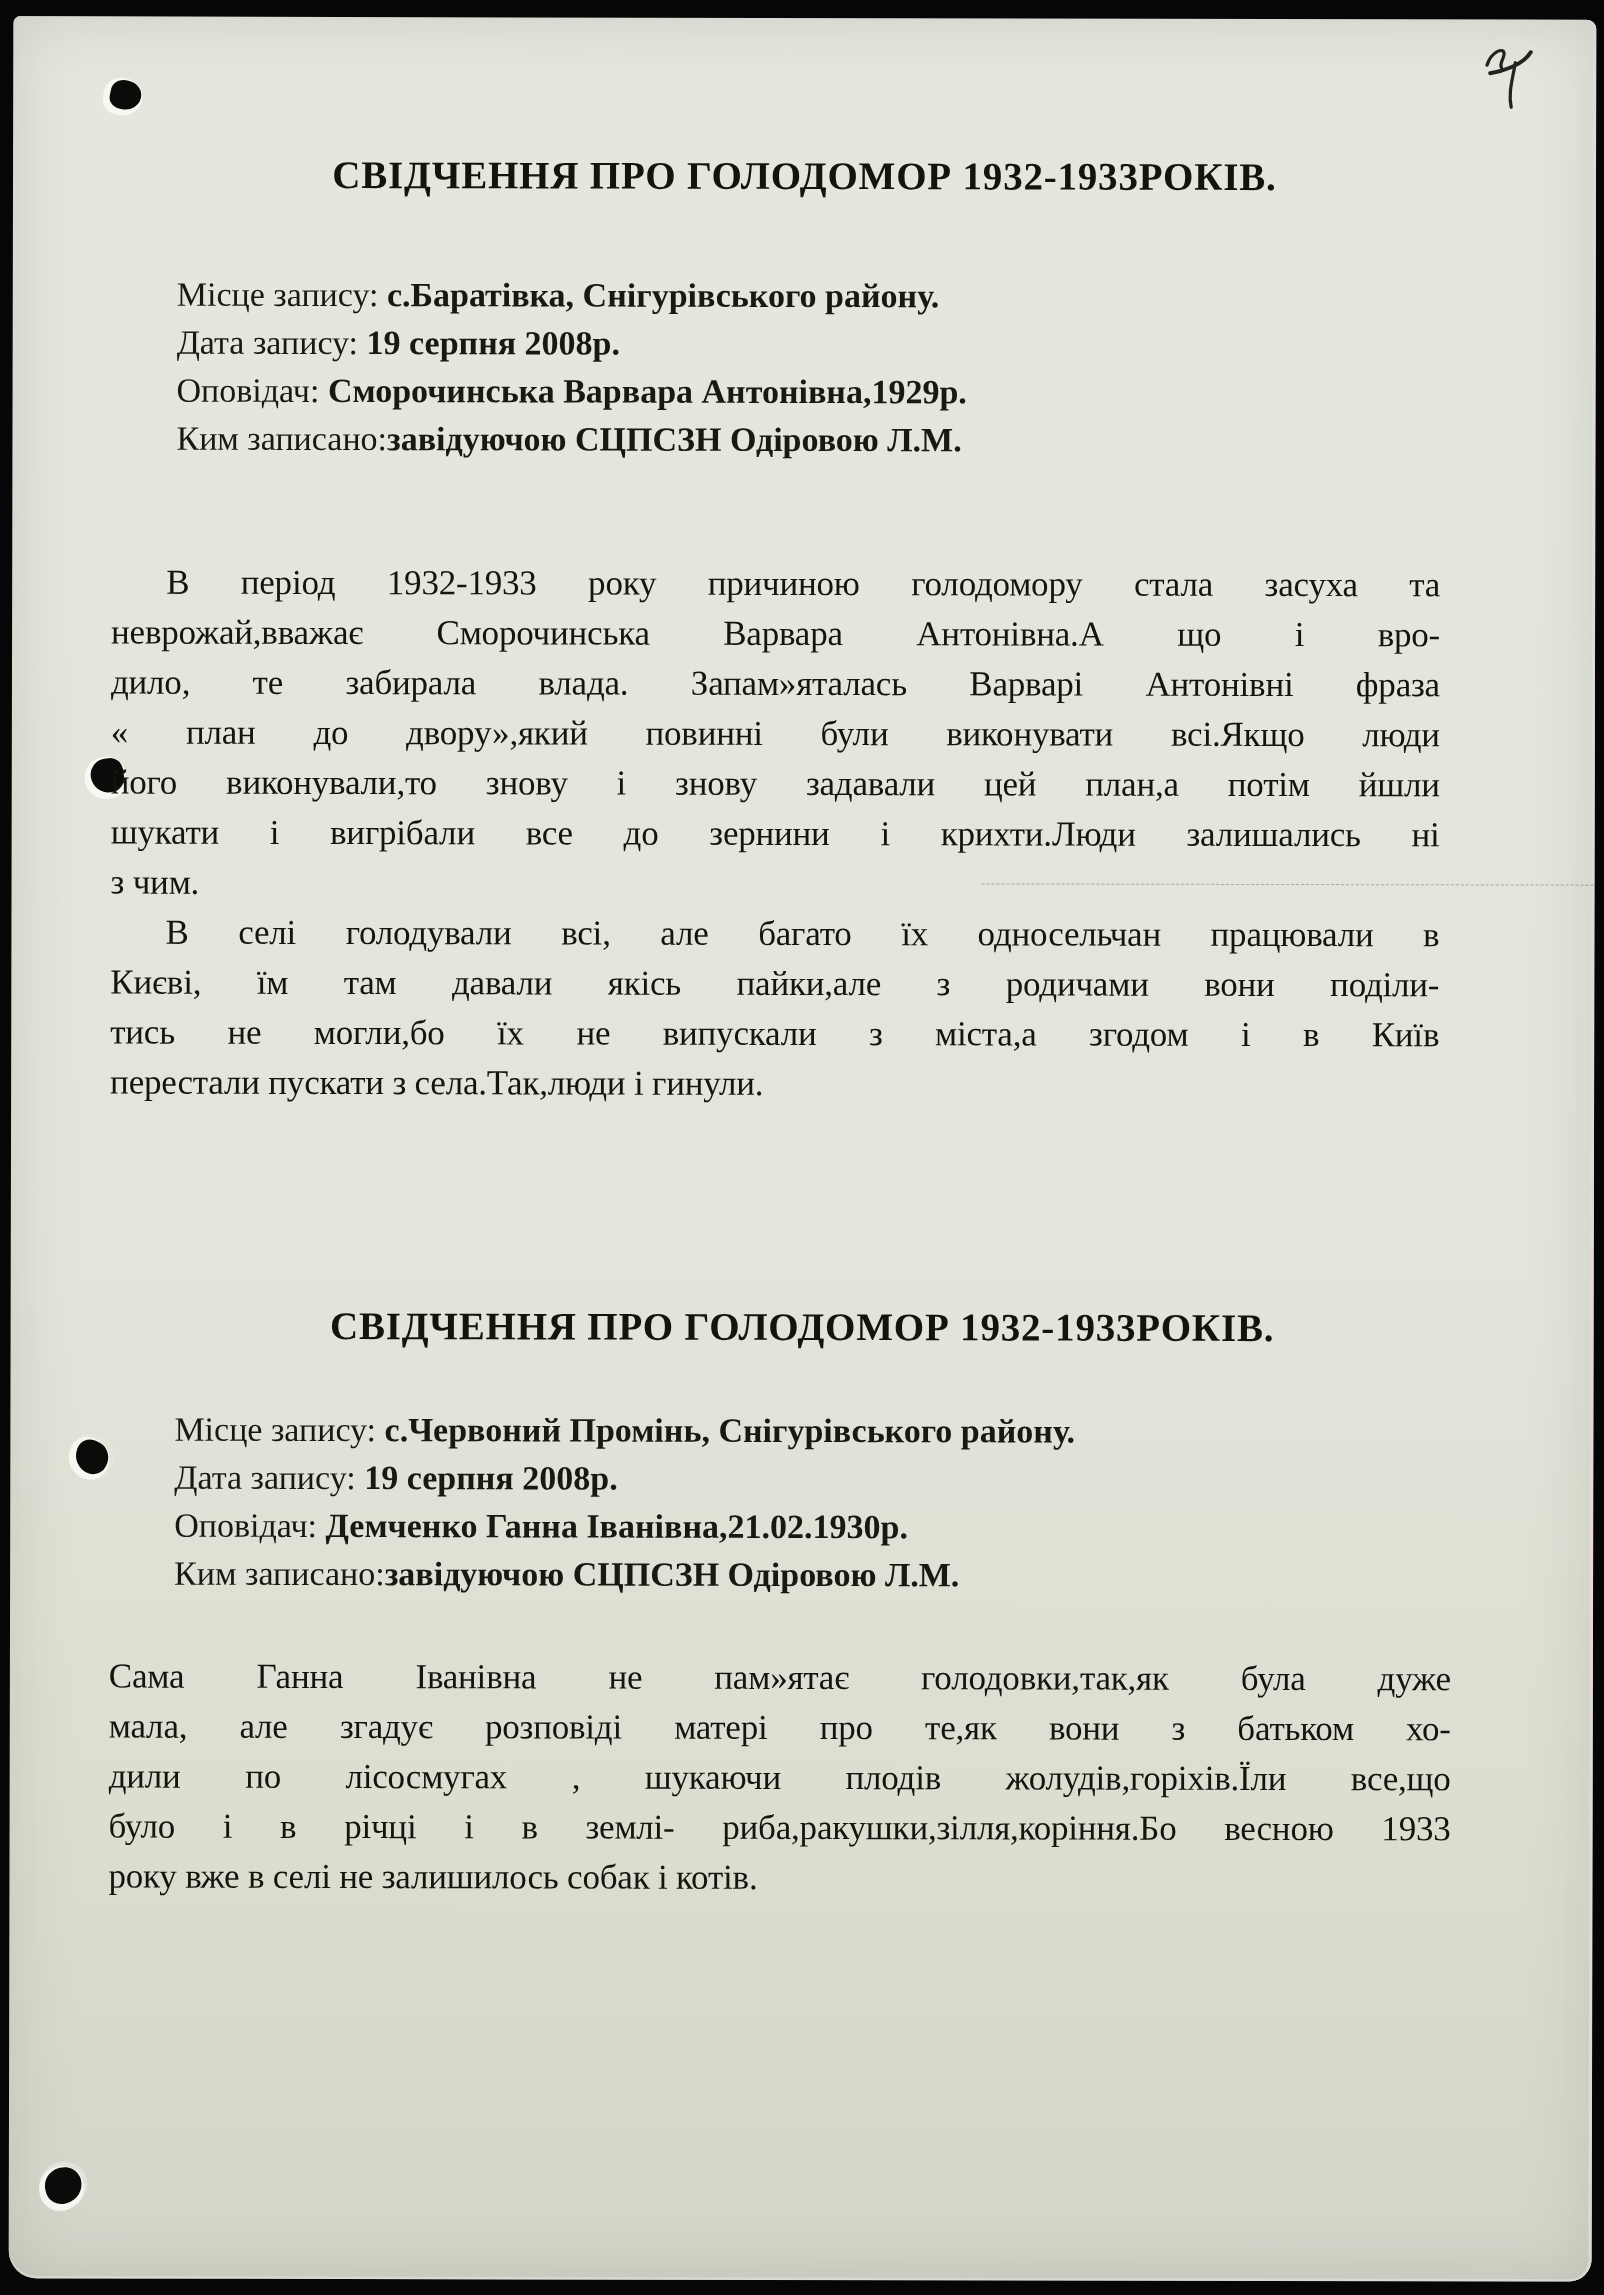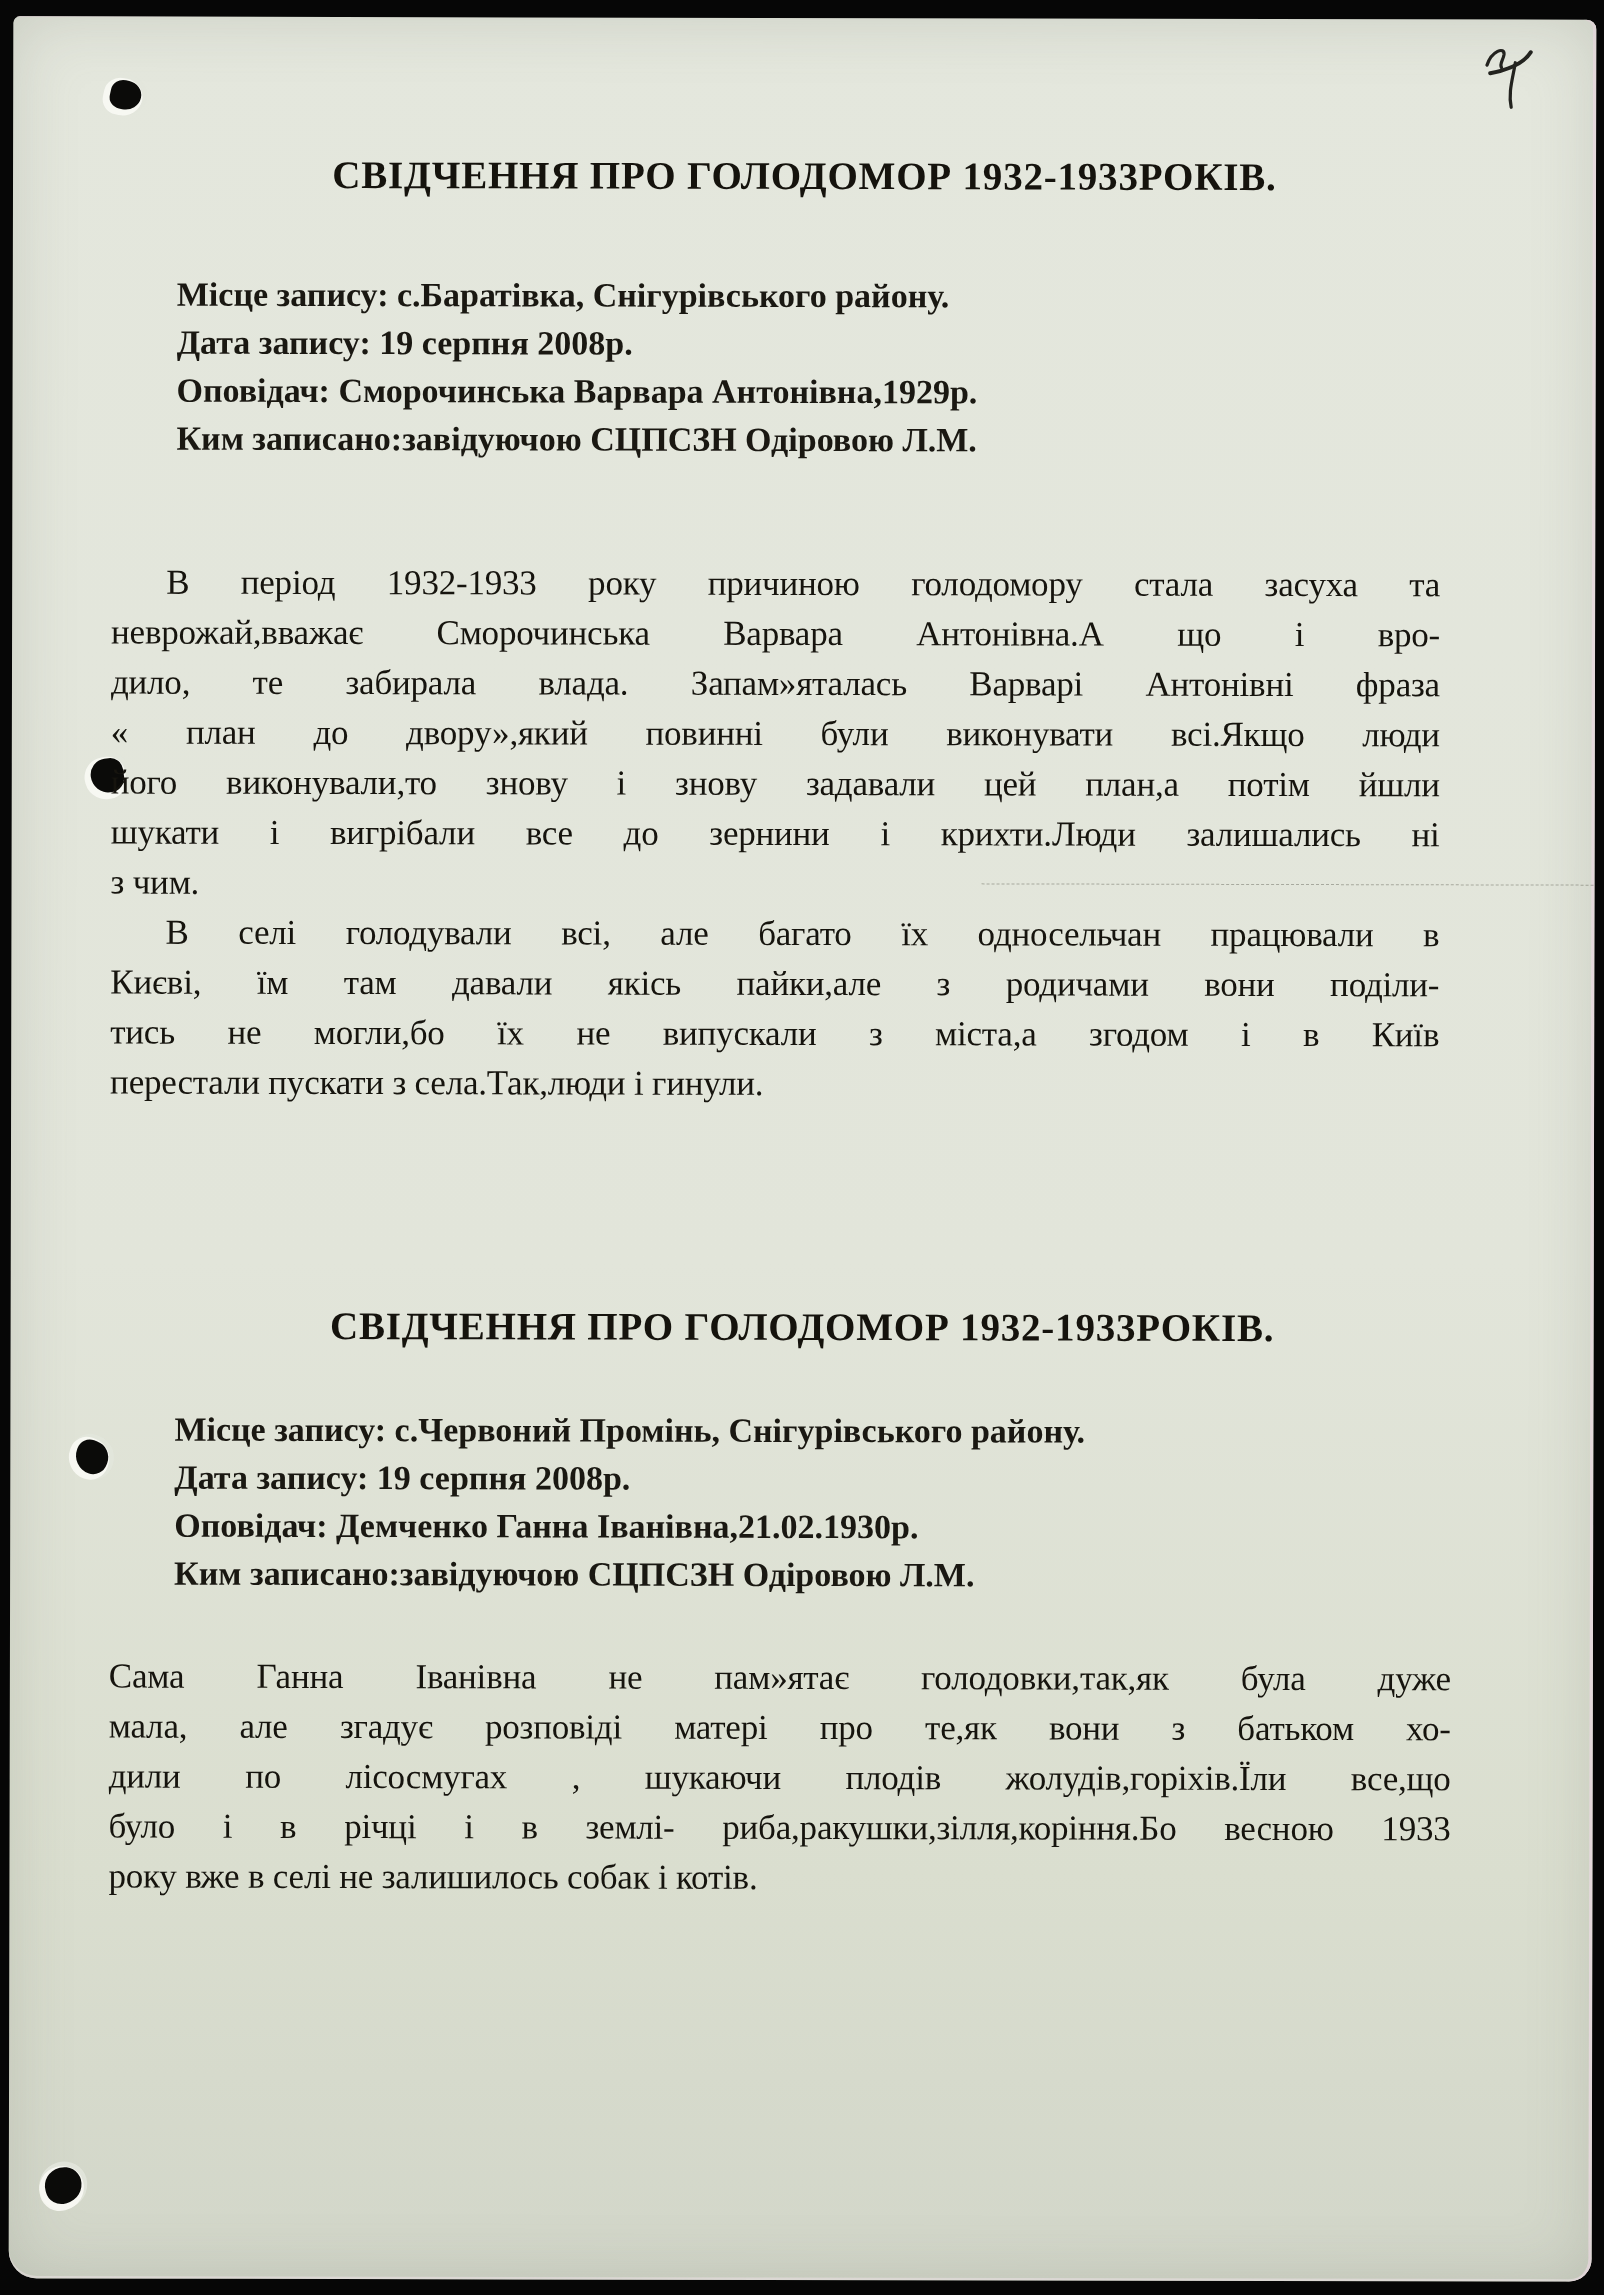--- a/index.html
+++ b/index.html
@@ -15,21 +15,21 @@
     transform:rotate(0.12deg);
     box-shadow:inset 0 0 65px rgba(110,115,100,0.22), inset -3.3px 0 0 rgba(246,229,236,0.85), inset 0 -2.4px 0 rgba(248,238,242,0.6);
   }
   .title{
     position:absolute;left:0;width:1583px;text-align:center;
     font-weight:bold;font-size:39px;letter-spacing:0.8px;color:#15130d;
     white-space:nowrap;
   }
   .meta{position:absolute;left:164px;width:1319px;font-size:34px;color:#1a1812;}
   .meta .mline{height:48px;line-height:48px;white-space:nowrap;}
-  .meta .mlabel{font-weight:bold;margin-top:36px;}
+  .meta .mlabel{font-weight:normal;margin-top:36px;}
   .meta .mvalue{font-weight:bold;}
   .bodyblock{position:absolute;left:99px;width:1329px;font-size:35px;color:#16140e;letter-spacing:-0.2px;}
   .bodyblock .bline{height:50px;line-height:50px;text-align:justify;text-align-last:justify;}
   .bodyblock .bline.plain{text-align:left;text-align-last:left;}
   .bodyblock .bline.indent{padding-left:55px;}
   .punch{
     position:absolute;background:#0b0b09;
     box-shadow:-2.4px 2.4px 0 4.1px rgba(250,250,246,0.85), 0 0 0 5.7px rgba(226,229,219,0.9);
   }
   .punch.p1{width:31px;height:29px;border-radius:46% 54% 58% 42%;transform:rotate(12deg);}

